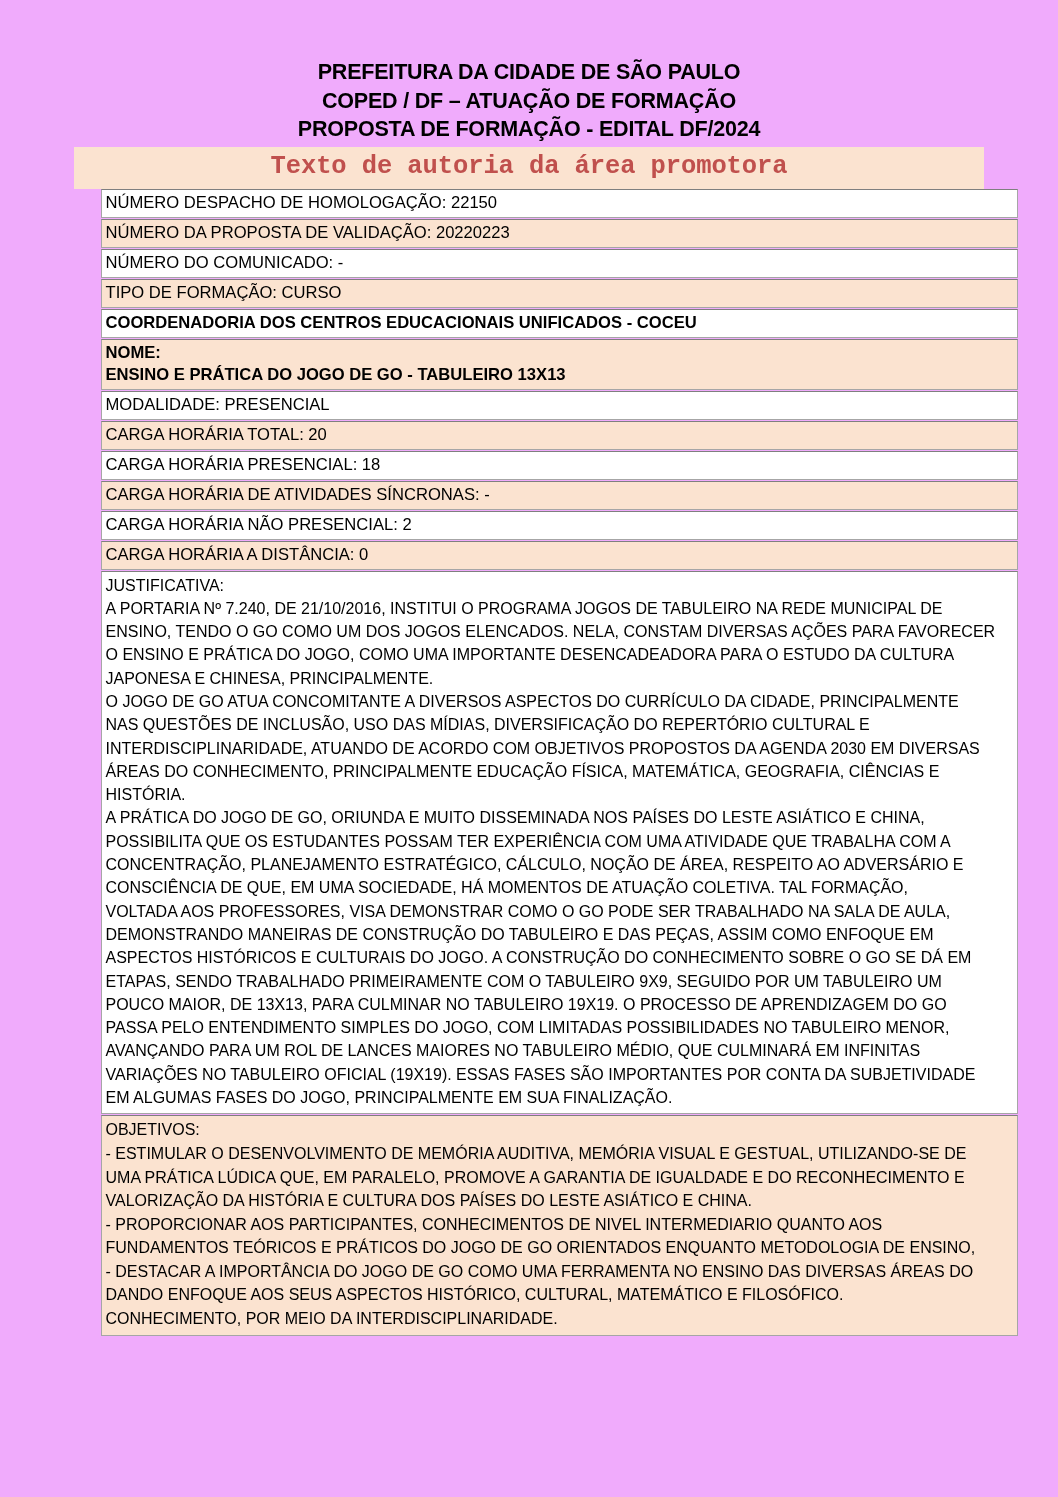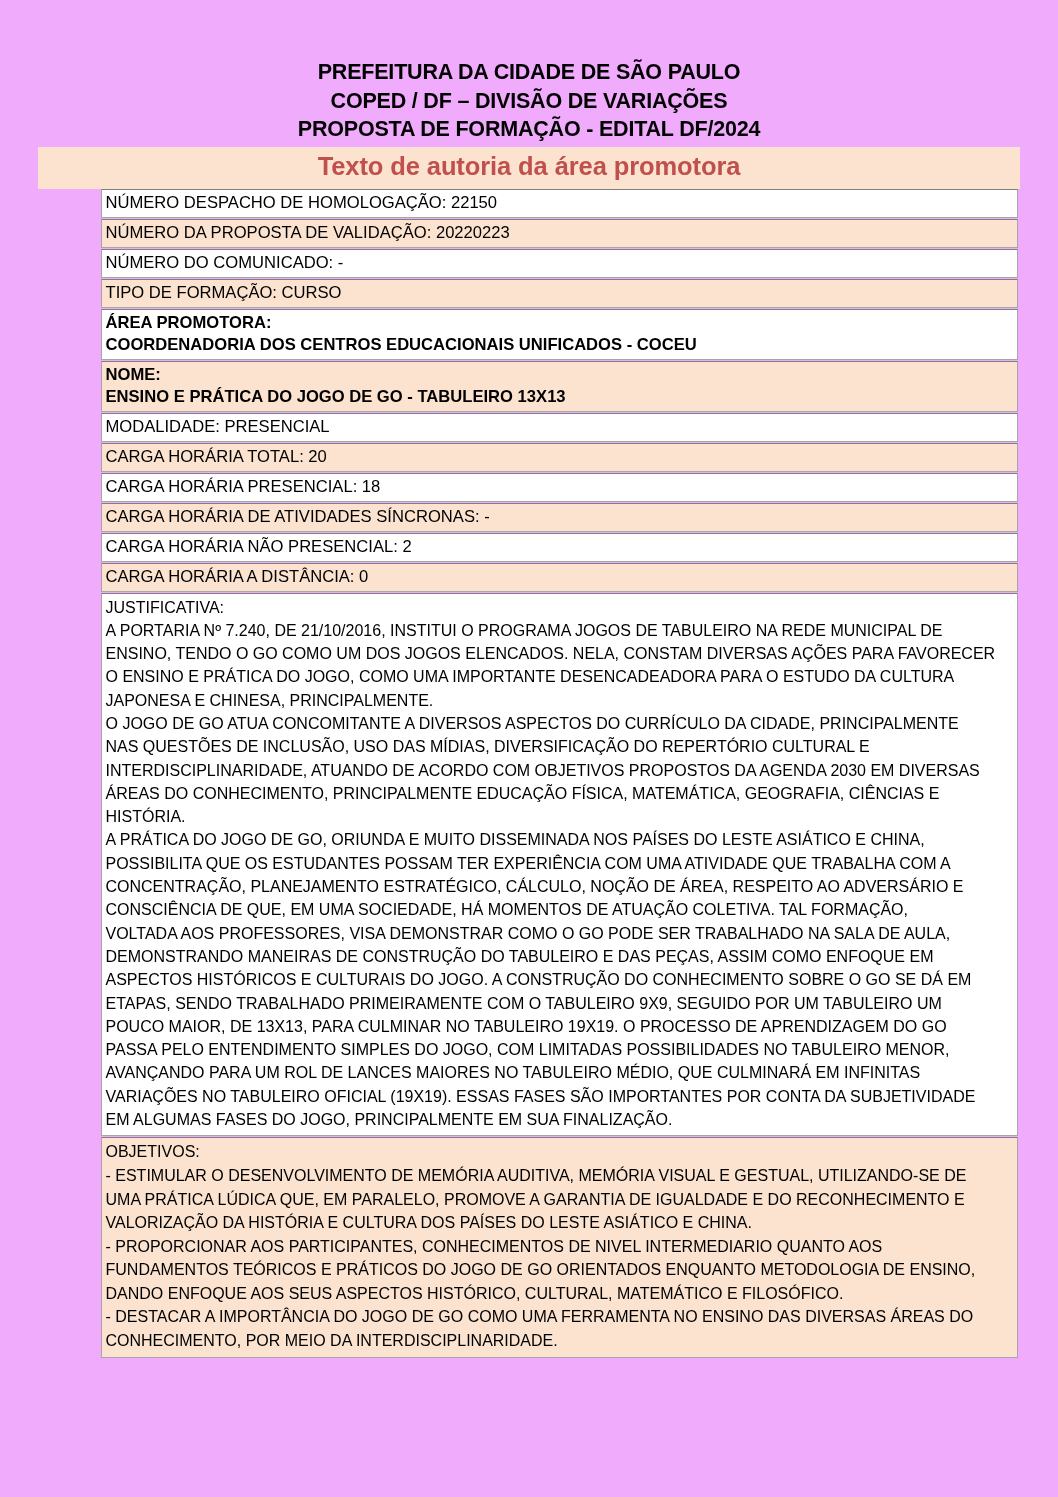--- a/index.html
+++ b/index.html
@@ -33,24 +33,25 @@
     font-weight: bold;
     font-size: 21.5px;
     line-height: 28.5px;
     letter-spacing: -0.2px;
     white-space: nowrap;
   }
 
   
   .title-banner {
     margin: 3px auto 0 auto;
-    width: 982px;
+    width: 910px;
     background: #fbe3d0;
     text-align: center;
     padding: 4px 0 7px 0;
+    font-family: Liberation Mono, monospace;
   }
   .title-banner .banner-text {
     color: #c0504d;
     font-weight: bold;
     font-size: 25.5px;
     line-height: 31px;
     letter-spacing: -0.1px;
   }
 
   
@@ -96,21 +97,21 @@
     line-height: 23.6px;
   }
 </style>
 </head>
 <body>
 
 <div class="page">
 
   <div class="doc-header">
     <div class="hline">PREFEITURA DA CIDADE DE SÃO PAULO</div>
-    <div class="hline">COPED / DF – DIVISÃO DE VARIAÇÕES</div>
+    <div class="hline">COPED / DF – ATUAÇÃO DE FORMAÇÃO</div>
     <div class="hline">PROPOSTA DE FORMAÇÃO - EDITAL DF/2024</div>
   </div>
 
   <div class="title-banner">
     <span class="banner-text">Texto de autoria da área promotora</span>
   </div>
 
   <div class="form-table" id="fields-container">
       <div class="row">
         <span class="ln">NÚMERO DESPACHO DE HOMOLOGAÇÃO:  22150</span>
@@ -118,21 +119,20 @@
       <div class="row shaded">
         <span class="ln">NÚMERO DA PROPOSTA DE VALIDAÇÃO:  20220223</span>
       </div>
       <div class="row">
         <span class="ln">NÚMERO DO COMUNICADO:   -</span>
       </div>
       <div class="row shaded">
         <span class="ln">TIPO DE FORMAÇÃO: CURSO</span>
       </div>
       <div class="row bold">
-        <span class="ln">ÁREA PROMOTORA:</span>
         <span class="ln">COORDENADORIA DOS CENTROS EDUCACIONAIS UNIFICADOS - COCEU</span>
       </div>
       <div class="row shaded bold">
         <span class="ln">NOME:</span>
         <span class="ln">ENSINO E PRÁTICA DO JOGO DE GO - TABULEIRO 13X13</span>
       </div>
       <div class="row">
         <span class="ln">MODALIDADE: PRESENCIAL</span>
       </div>
       <div class="row shaded">
@@ -175,19 +175,19 @@
         <span class="ln">VARIAÇÕES NO TABULEIRO OFICIAL (19X19). ESSAS FASES SÃO IMPORTANTES POR CONTA DA SUBJETIVIDADE</span>
         <span class="ln">EM ALGUMAS FASES DO JOGO, PRINCIPALMENTE EM SUA FINALIZAÇÃO.</span>
       </div>
       <div class="row shaded block objetivos">
         <span class="ln">OBJETIVOS:</span>
         <span class="ln">- ESTIMULAR O DESENVOLVIMENTO DE MEMÓRIA AUDITIVA, MEMÓRIA VISUAL E GESTUAL, UTILIZANDO-SE DE</span>
         <span class="ln">UMA PRÁTICA LÚDICA QUE, EM PARALELO, PROMOVE A GARANTIA DE IGUALDADE E DO RECONHECIMENTO E</span>
         <span class="ln">VALORIZAÇÃO DA HISTÓRIA E CULTURA DOS PAÍSES DO LESTE ASIÁTICO E CHINA.</span>
         <span class="ln">- PROPORCIONAR AOS PARTICIPANTES, CONHECIMENTOS DE NIVEL INTERMEDIARIO QUANTO AOS</span>
         <span class="ln">FUNDAMENTOS TEÓRICOS E PRÁTICOS DO JOGO DE GO ORIENTADOS ENQUANTO METODOLOGIA DE ENSINO,</span>
+        <span class="ln">- DESTACAR A IMPORTÂNCIA DO JOGO DE GO COMO UMA FERRAMENTA NO ENSINO DAS DIVERSAS ÁREAS DO</span>
         <span class="ln">DANDO ENFOQUE AOS SEUS ASPECTOS HISTÓRICO, CULTURAL, MATEMÁTICO E FILOSÓFICO.</span>
-        <span class="ln">- DESTACAR A IMPORTÂNCIA DO JOGO DE GO COMO UMA FERRAMENTA NO ENSINO DAS DIVERSAS ÁREAS DO</span>
         <span class="ln">CONHECIMENTO, POR MEIO DA INTERDISCIPLINARIDADE.</span>
       </div>
     </div>
 
 </div>
 
 </body></html>

